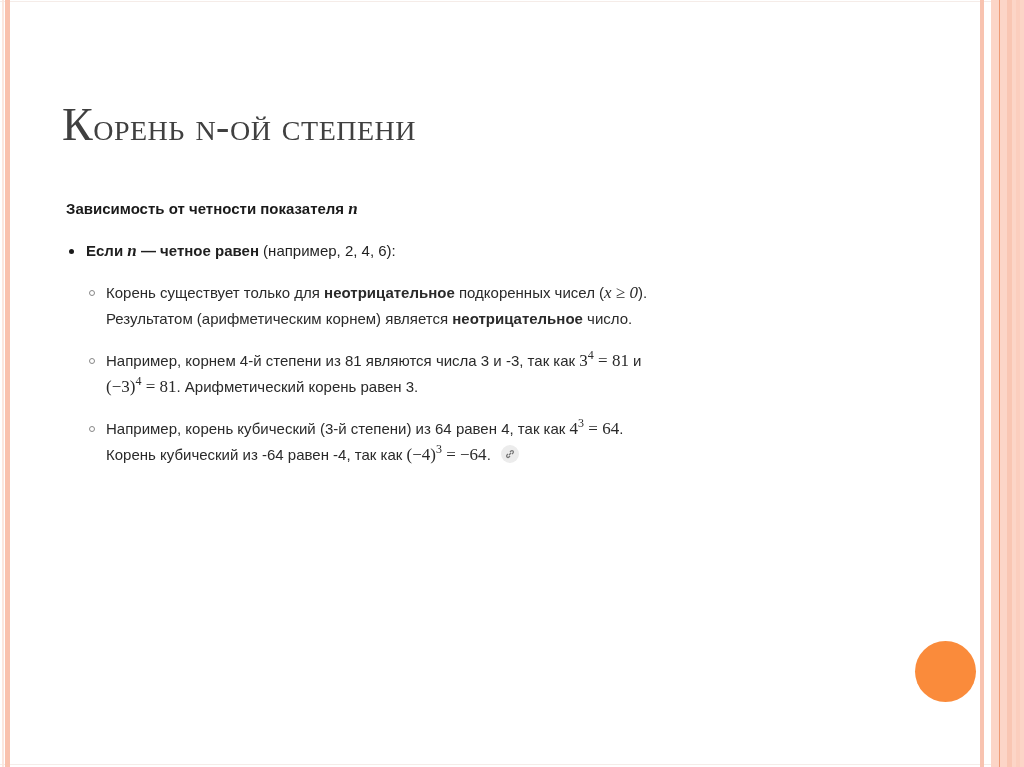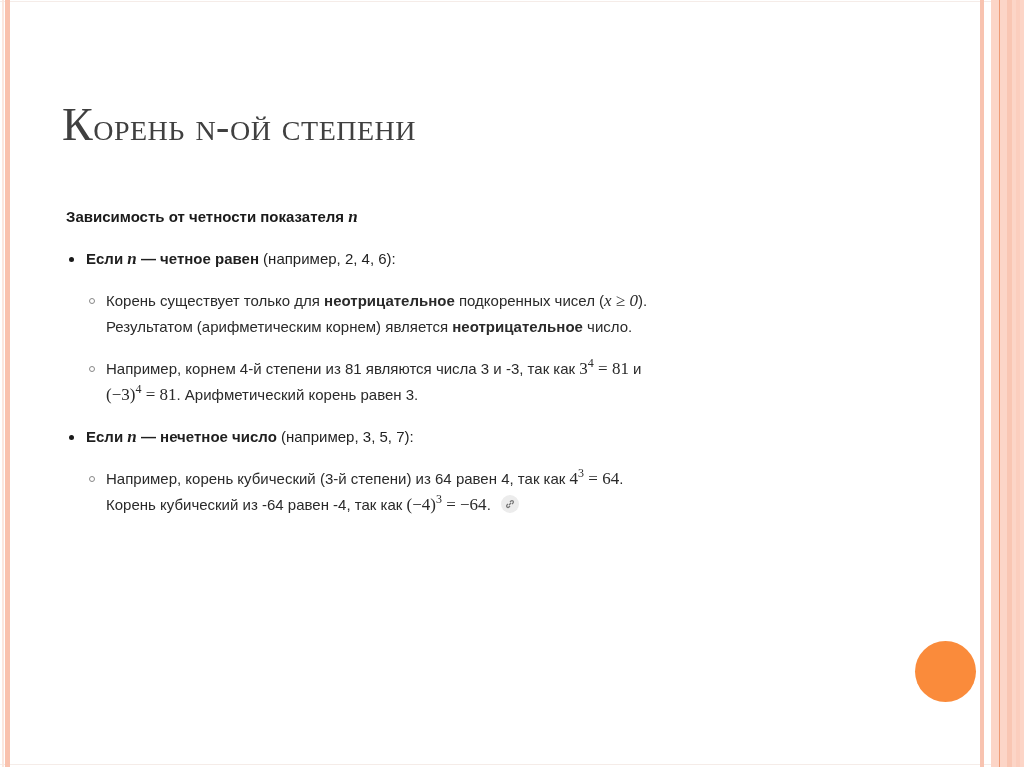--- a/index.html
+++ b/index.html
@@ -56,21 +56,21 @@
       font-size: 40px;
       color: #404040;
       letter-spacing: 0.5px;
       font-variant: small-caps;
       white-space: nowrap;
     }
     .slide-title .cap { font-size: 46px; }
 
     .content {
       position: absolute;
-      left: 66px; top: 204px;
+      left: 66px; top: 196px;
       width: 720px;
       color: #1f1f1f;
       font-size: 15px;
       line-height: 26px;
     }
     .section-heading {
       font-weight: bold;
       font-size: 15px;
       margin: 0 0 16px 0;
       color: #1a1a1a;
@@ -159,25 +159,20 @@
   <div class="sub">
     <span>Корень существует только для </span><b>неотрицательное</b><span> подкоренных чисел (</span><span class="math"><i>x ≥ 0</i></span><span>).</span><br>
     <span>Результатом (арифметическим корнем) является </span><b>неотрицательное</b><span> число.</span>
   </div>
 
   <div class="sub">
     <span>Например, корнем 4-й степени из 81 являются числа 3 и -3, так как </span><span class="math"><span>3</span><sup>4</sup><span> = 81</span></span><span> и</span><br>
     <span class="math"><span>(−3)</span><sup>4</sup><span> = 81</span></span><span>. Арифметический корень равен 3.</span>
   </div>
 
-  <div class="bullet">
-    <b>Если</b>
-    <span class="var">n</span>
-    <b>— нечетное число</b><span> (например, 3, 5, 7):</span>
-  </div>
 
 
   <div class="sub">
     <span>Например, корень кубический (3-й степени) из 64 равен 4, так как </span><span class="math"><span>4</span><sup>3</sup><span> = 64</span></span><span>.</span><br>
     <span>Корень кубический из -64 равен -4, так как </span><span class="math"><span>(−4)</span><sup>3</sup><span> = −64</span></span><span>.</span>
     <span class="link-icon">
       <svg width="10" height="10" viewBox="0 0 10 10">
         <path d="M4 6 L6 4" stroke="#777" stroke-width="1.2" fill="none"></path>
         <path d="M3 5 L2 6 A1.4 1.4 0 0 0 4 8 L5 7" stroke="#777" stroke-width="1.2" fill="none"></path>
         <path d="M7 5 L8 4 A1.4 1.4 0 0 0 6 2 L5 3" stroke="#777" stroke-width="1.2" fill="none"></path>

